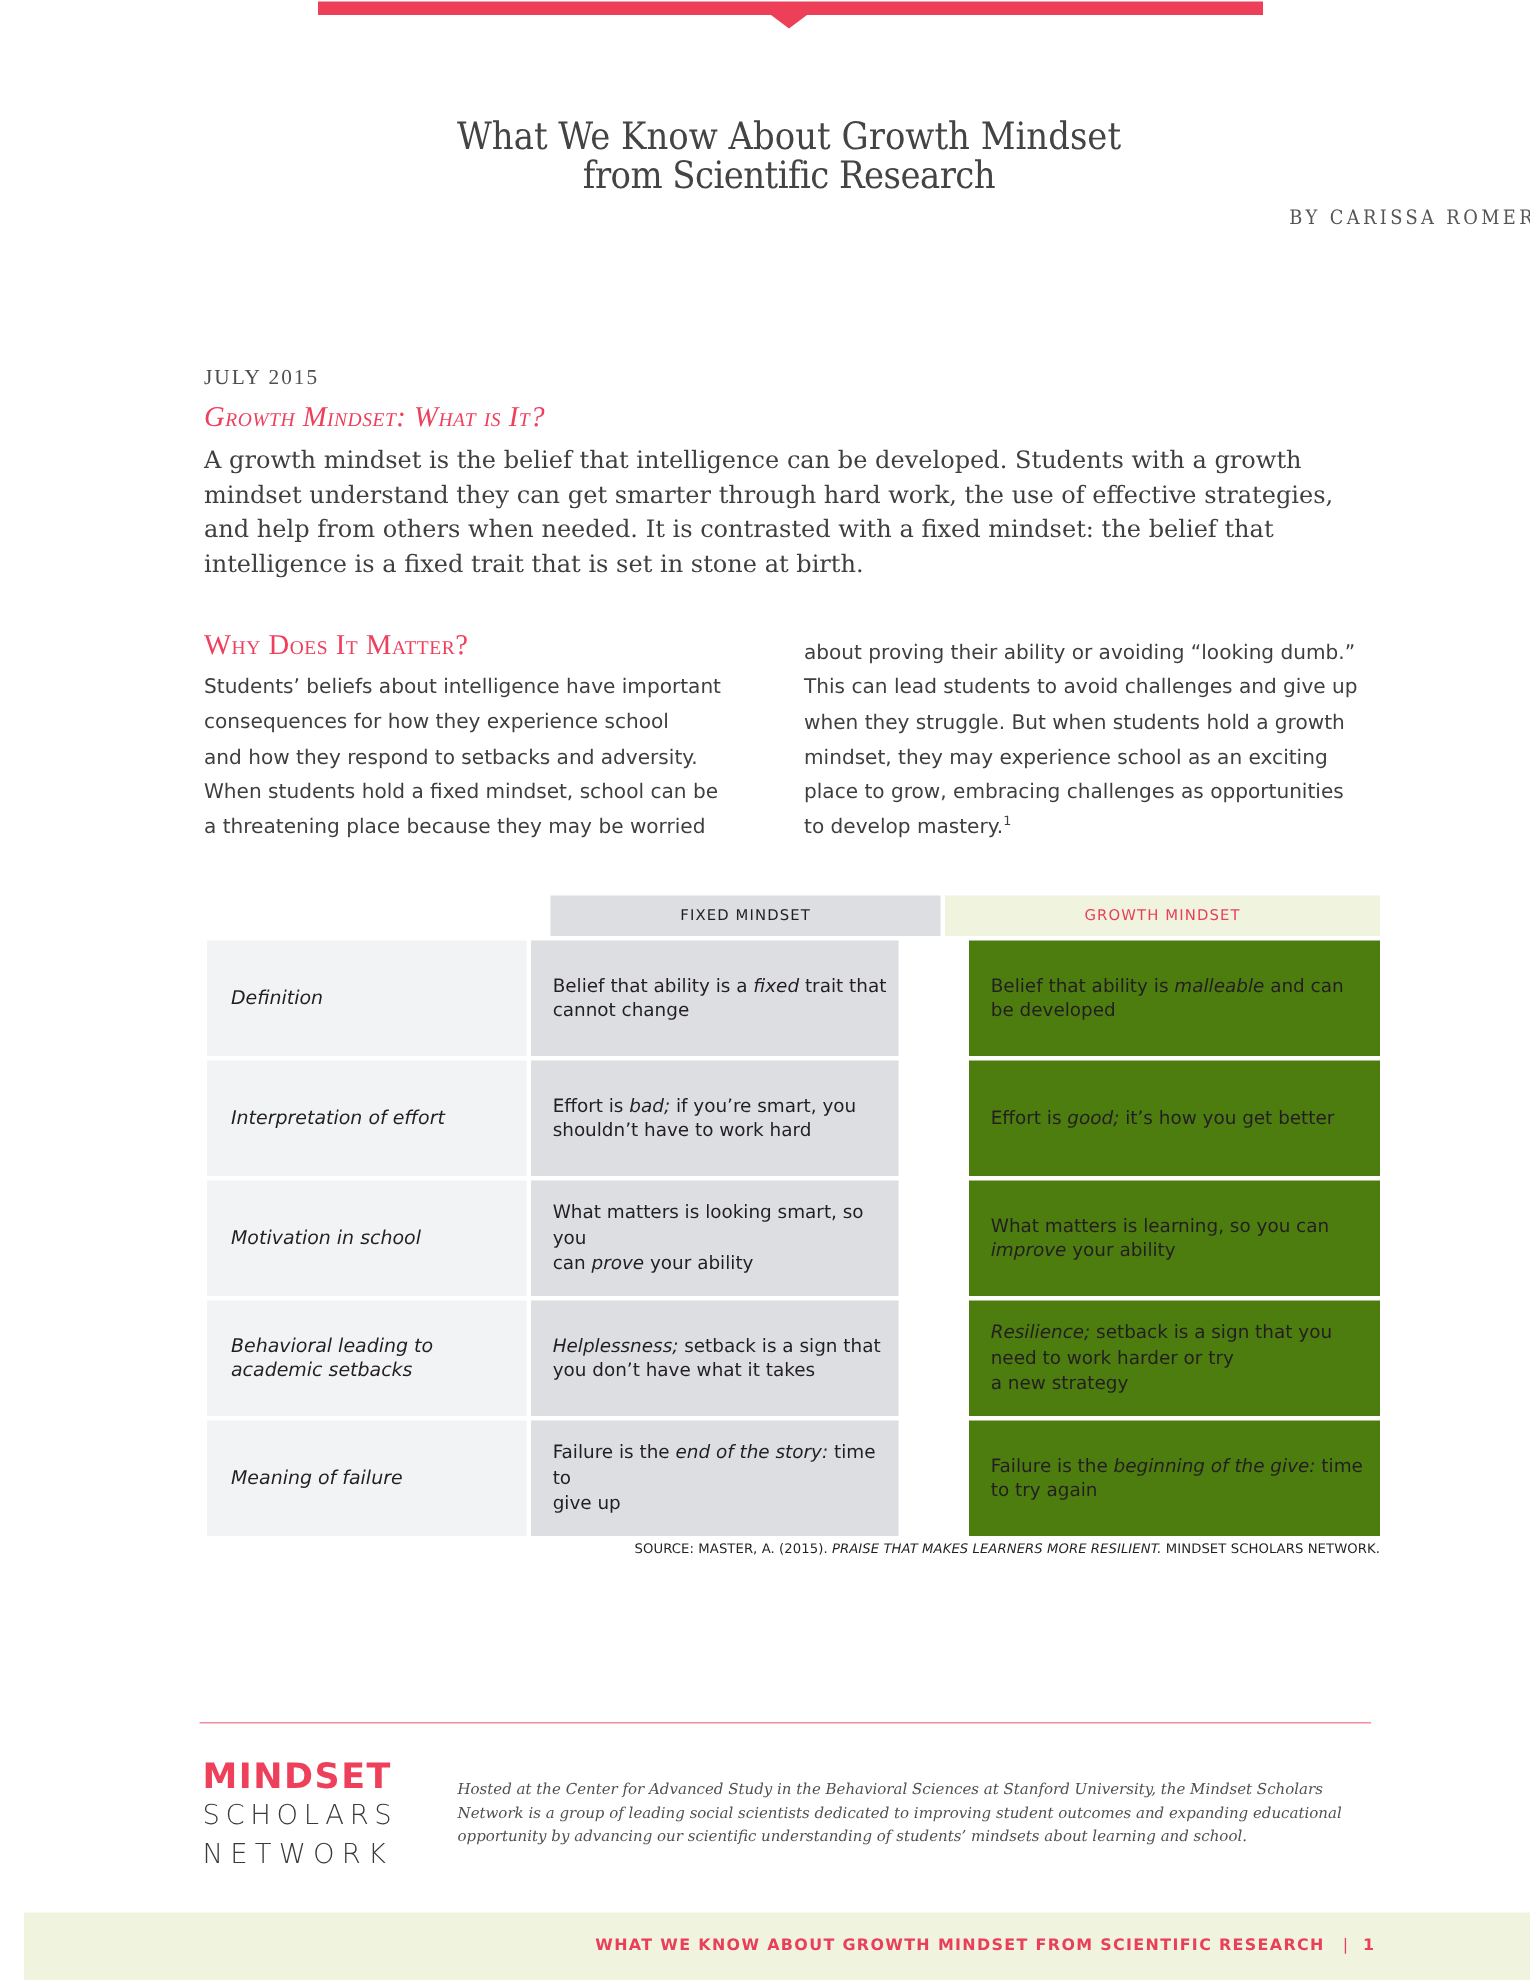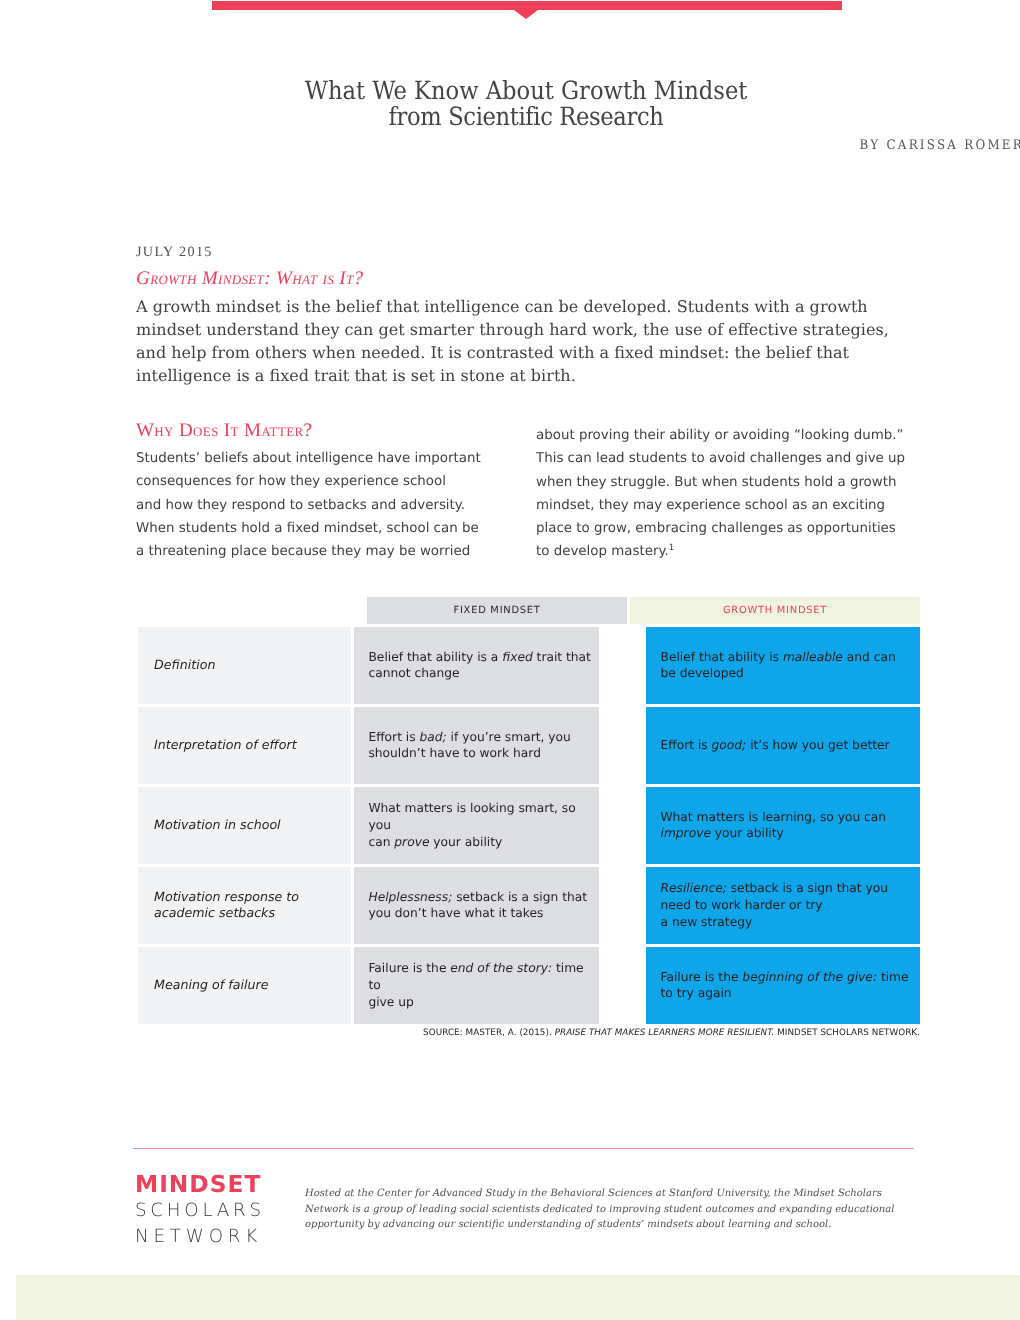--- a/index.html
+++ b/index.html
@@ -53,21 +53,21 @@
   .hdr .c3{background:#f0f4de;}
   .hdr .cell{display:flex;align-items:center;justify-content:center;height:26.5px;
              font-family:"DejaVu Sans",sans-serif;font-weight:normal;font-size:9.9px;
              letter-spacing:0.75px;}
   .hdr .c2 .tx{color:#231f20;}
   .hdr .c3 .tx{color:#e8405a;}
 
   .brow{margin-bottom:3.5px;}
   .brow .c1{background:#f2f3f5;}
   .brow .c2{background:#dcdee1;}
-  .brow .c3{background:#0ea5e9;margin-left:44px;}
+  .brow .c3{background:#4d7c0f;margin-left:44px;}
   .brow .cell{height:76.5px;display:flex;align-items:center;
               font-family:"DejaVu Sans",sans-serif;font-size:12.25px;line-height:16.6px;
               color:#231f20;box-sizing:border-box;}
   .brow .cell .tx{white-space:pre-line;}
   .brow .c1 .cell{padding-left:16px;padding-right:10px;font-style:italic;font-size:12.65px;}
   .brow .c2 .cell{padding-left:14px;padding-right:8px;}
   .brow .c3 .cell{padding-left:14px;padding-right:8px;}
   em{font-style:italic;}
 
   .source{position:absolute;left:122px;top:1028px;width:782px;text-align:right;
@@ -196,21 +196,21 @@
           <div class="c3">
             <div class="cell">
               <span class="tx">What matters is learning, so you can
 <em>improve</em> your ability</span>
             </div>
           </div>
         </div>
         <div class="trow brow">
           <div class="c1">
             <div class="cell">
-              <span class="tx">Motivation response to
+              <span class="tx">Behavioral leading to
 academic setbacks</span>
             </div>
           </div>
           <div class="c2">
             <div class="cell">
               <span class="tx"><em>Helplessness;</em> setback is a sign that
 you don’t have what it takes</span>
             </div>
           </div>
           <div class="c3">
@@ -249,14 +249,17 @@
   <div class="logo">
     <div class="l1">MINDSET</div>
     <div class="l2">SCHOLARS</div>
     <div class="l3">NETWORK</div>
   </div>
   <div class="about">Hosted at the Center for Advanced Study in the Behavioral Sciences at Stanford University, the Mindset Scholars
 Network is a group of leading social scientists dedicated to improving student outcomes and expanding educational
 opportunity by advancing our scientific understanding of students’ mindsets about learning and school.</div>
 
   <div class="greenbar"></div>
+  <div class="ftext">
+    <span>WHAT WE KNOW ABOUT GROWTH MINDSET FROM SCIENTIFIC RESEARCH</span><span class="sep">|</span><span class="pg">1</span>
+  </div>
 
 </div>
 
 </body></html>

